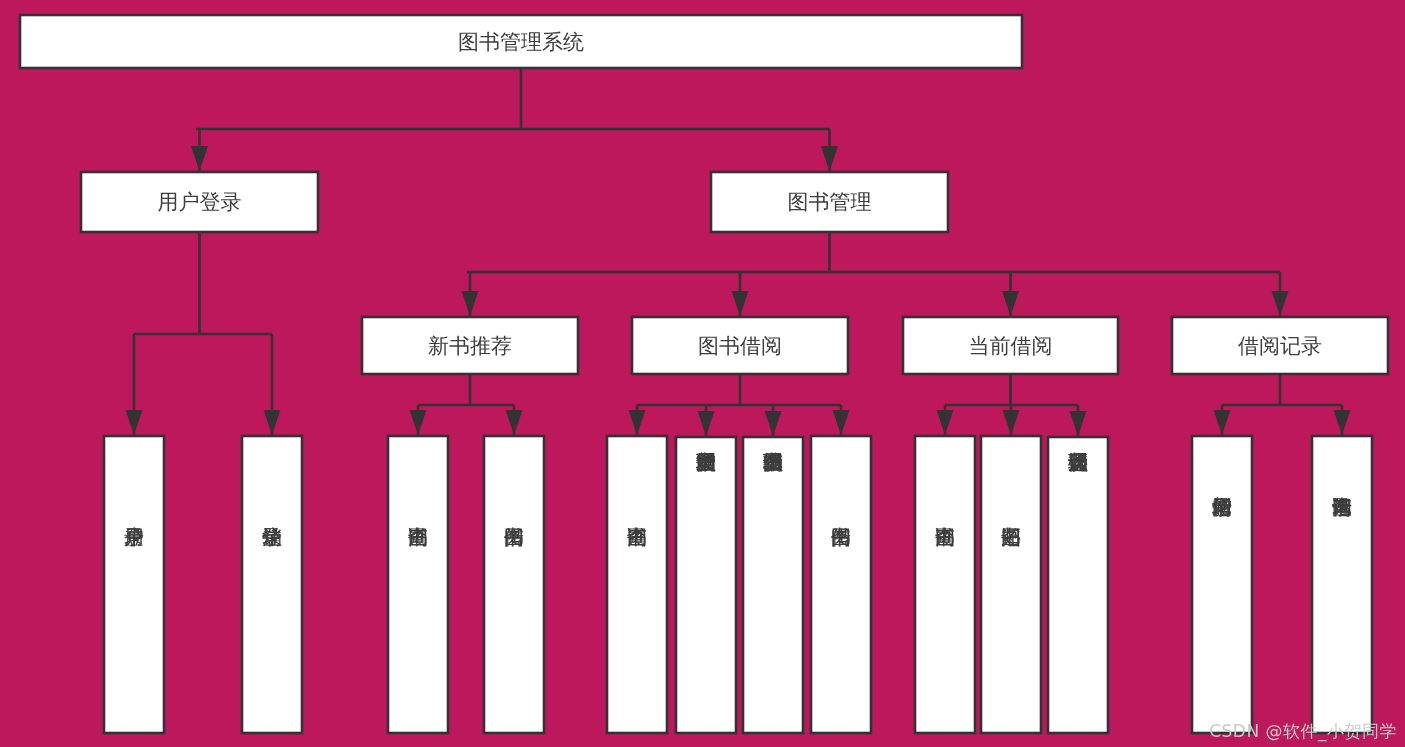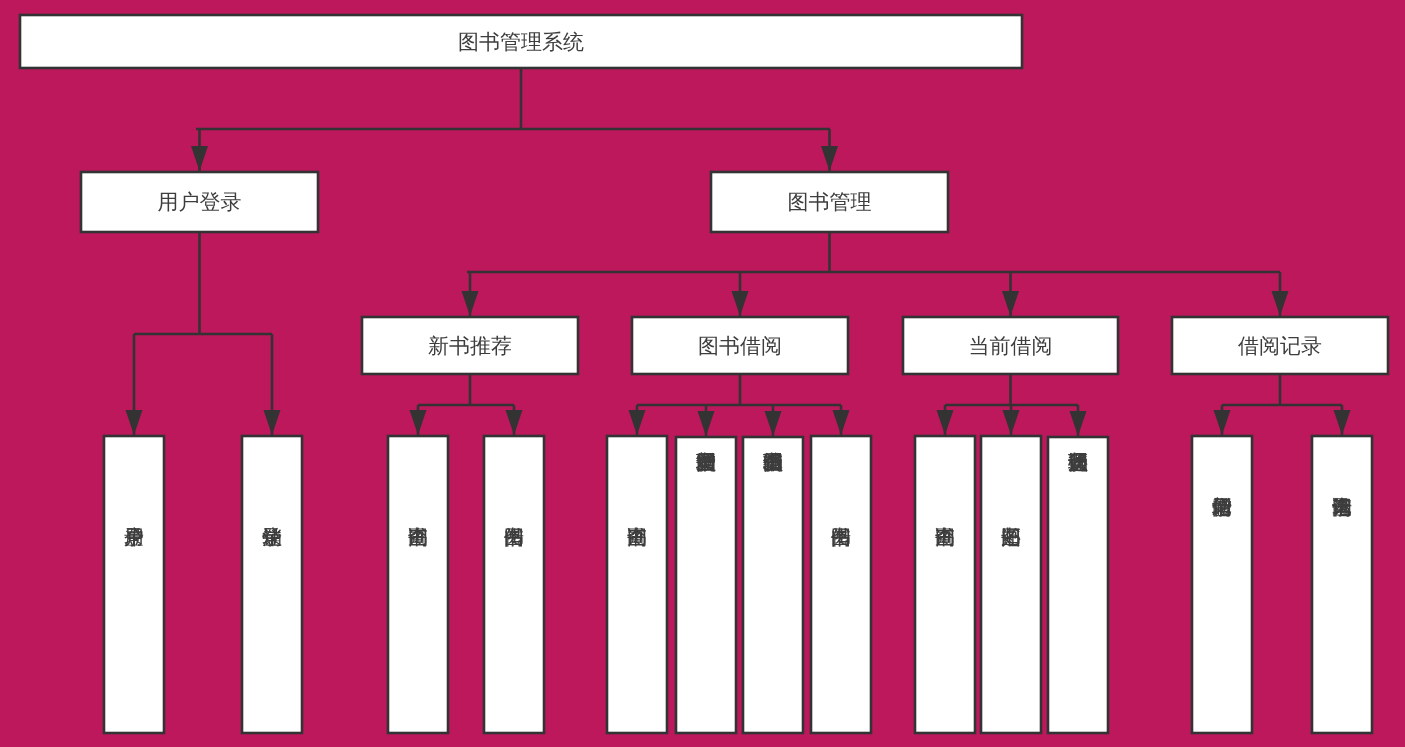--- a/index.html
+++ b/index.html
@@ -260,13 +260,14 @@
           <rect x="1312" y="436" width="60" height="297" rx="0" class="node-box"></rect>
           <text x="1342" y="508.25" class="node-label vertical">查</text>
           <text x="1342" y="508.25" class="node-label vertical">询</text>
           <text x="1342" y="508.25" class="node-label vertical">借</text>
           <text x="1342" y="508.25" class="node-label vertical">阅</text>
           <text x="1342" y="508.25" class="node-label vertical">记</text>
           <text x="1342" y="508.25" class="node-label vertical">录</text>
         </g>
       </g>
   </svg>
+  <div class="watermark-text">CSDN @软件_小贺同学</div>
 </div>
 
 </body></html>

